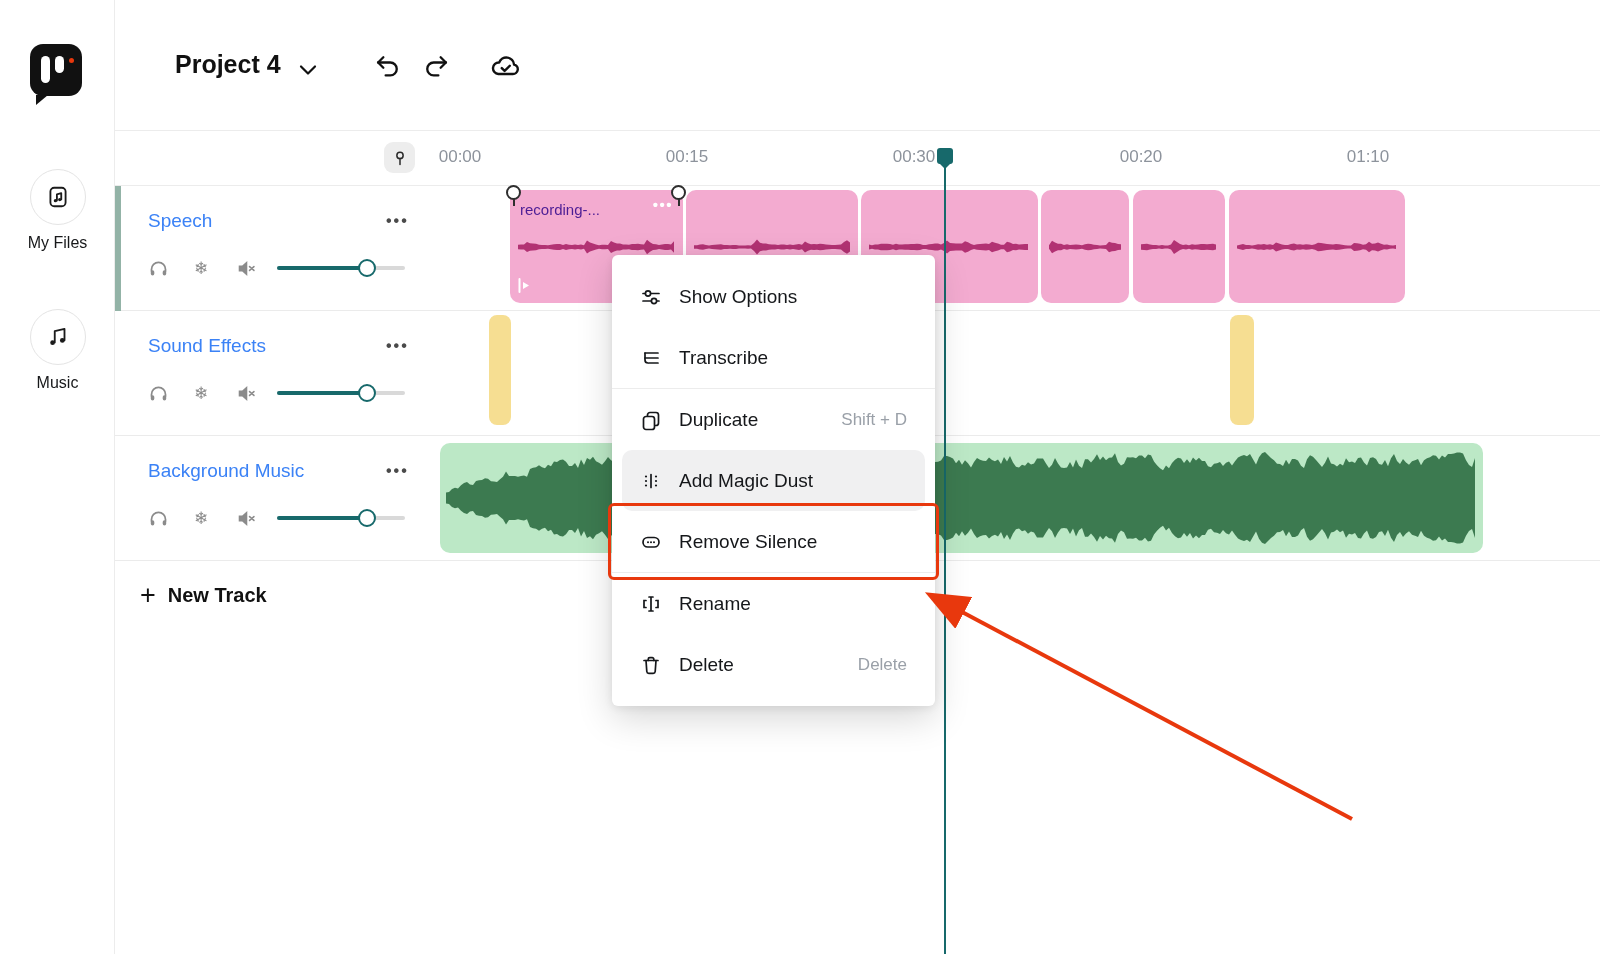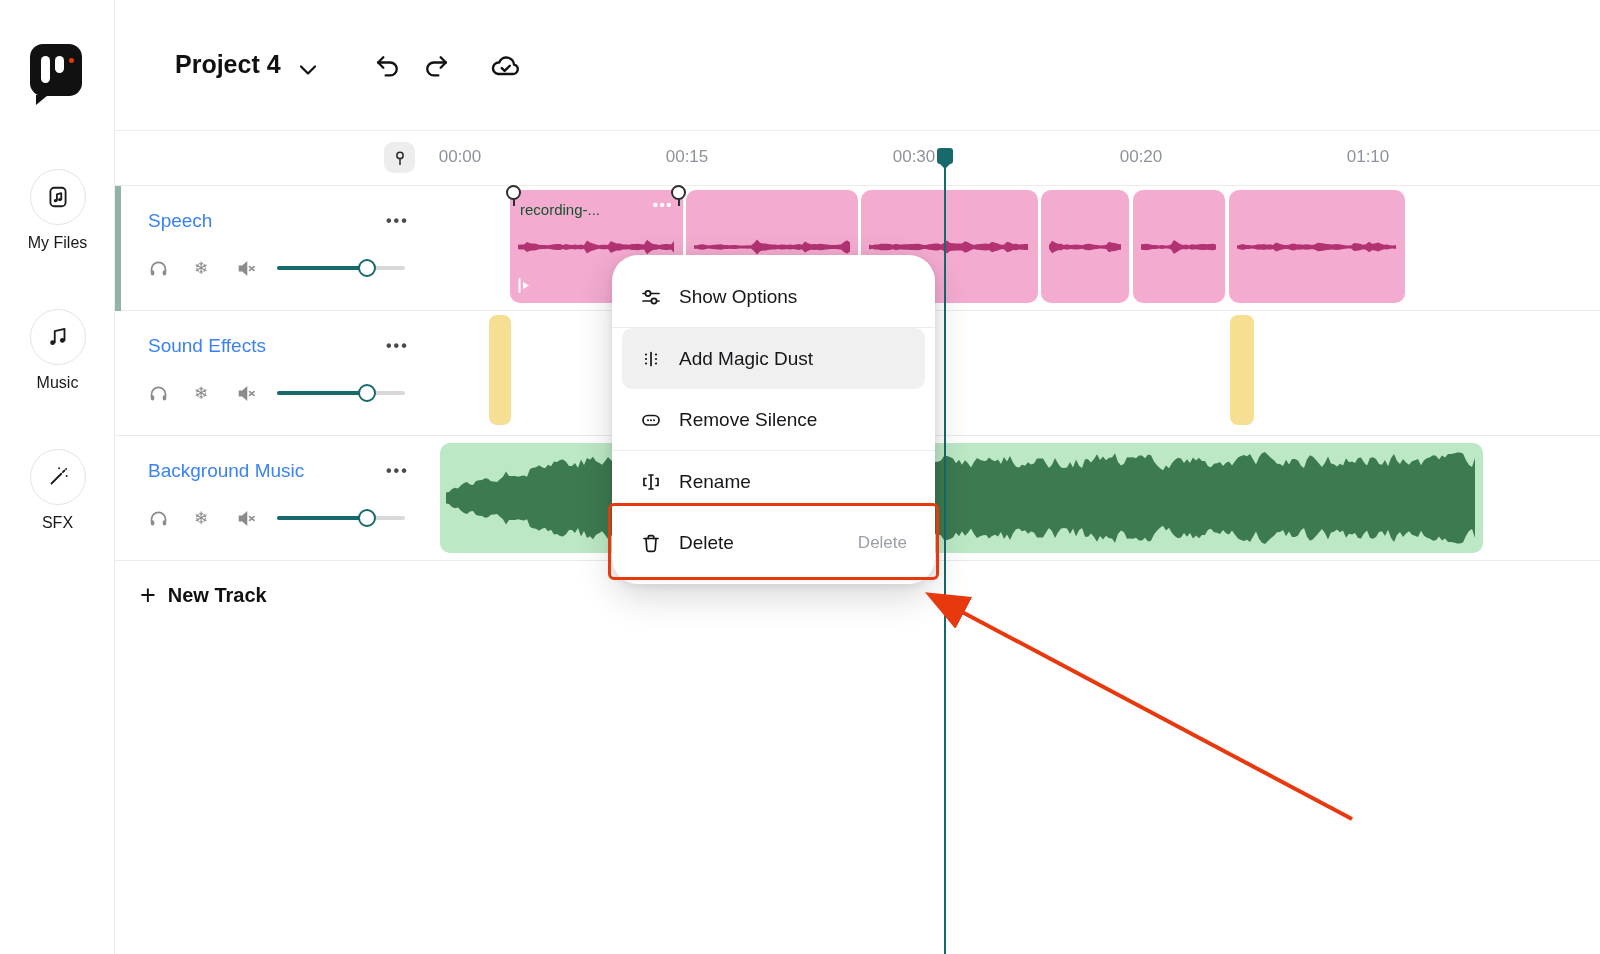--- a/index.html
+++ b/index.html
@@ -38,38 +38,38 @@
   .flake { font-size:17px; color:#8b8b8b; }
 
   #gridlines { left:115px; top:186px; width:1485px; height:375px; z-index:0; pointer-events:none; }
   .gridline { position:absolute; top:0; width:1px; height:100%; background:#f1f1f1; }
 
   
   .clip-pink { top:190px; height:113px; background:#f3abd0; border-radius:10px; z-index:1; color:#b23273; }
   .clip-yellow { top:315px; height:110px; background:#f6de92; border-radius:8px; z-index:1; }
   .clip-green { top:443px; height:110px; background:#bce8c6; border-radius:10px; z-index:1; color:#3c7a50; }
   .wave { position:absolute; display:block; }
-  .clip-label { position:absolute; left:10px; top:11px; max-width:110px; white-space:nowrap; overflow:hidden; text-overflow:ellipsis; color:#14532d; font-size:15px; font-weight:500; }
+  .clip-label { position:absolute; left:10px; top:11px; max-width:110px; white-space:nowrap; overflow:hidden; text-overflow:ellipsis; color:#4c1d95; font-size:15px; font-weight:500; }
   .clip-dots { position:absolute; right:10px; top:6px; color:#fff; font-size:15px; letter-spacing:1.5px; font-weight:bold; }
   .clip-play { position:absolute; left:8px; bottom:10px; }
   .marker-pin { position:absolute; width:15px; height:15px; border:2px solid #2e2e2e; background:#fff; border-radius:50%; z-index:3; }
   .marker-pin:after { content:""; position:absolute; left:4.5px; top:11px; width:2px; height:8px; background:#2e2e2e; }
 
   
   #playhead-line { left:944px; top:166px; width:2px; height:788px; background:#17696b; z-index:4; }
   #playhead-marker { left:937px; top:148px; width:16px; height:16px; background:#17696b; border-radius:3px; z-index:4; }
   #playhead-marker:after { content:""; position:absolute; left:2px; top:15px; border-left:6px solid transparent; border-right:6px solid transparent; border-top:6px solid #17696b; }
 
   
   .new-track { left:140px; top:580px; display:flex; align-items:center; gap:12px; }
   .new-track .plus { font-size:27px; font-weight:400; color:#111; }
   .new-track .nt-label { font-size:20px; font-weight:bold; color:#111; }
 
   
-  #context-menu { left:612px; top:255px; width:323px; background:#fff; border-radius:26px;
+  #context-menu { left:612px; top:255px; width:323px; background:#fff; border-radius:6px;
     box-shadow:0 12px 36px rgba(0,0,0,.16), 0 2px 8px rgba(0,0,0,.08); padding:11px 0; z-index:6; }
   .menu-item { height:61px; margin:0 10px; padding:0 18px; display:flex; align-items:center; gap:17px; border-radius:10px; }
   .menu-item.highlight { background:#f0f0f1; }
   .menu-label { font-size:19px; color:#15171a; }
   .menu-shortcut { margin-left:auto; font-size:17px; color:#9aa0a8; }
   .menu-sep { height:1px; background:#ececec; }
   #red-box { position:absolute; left:-4px; right:-4px; top:248px; height:77px; border:3px solid #e8380d; border-radius:6px; z-index:7; pointer-events:none; }
 
   #annotation-arrow { left:0; top:0; width:1600px; height:954px; z-index:8; pointer-events:none; }
 
@@ -101,32 +101,20 @@
     <div class="circle-btn">
       <svg class="ic" width="26" height="26" viewBox="0 0 24 24" fill="none" stroke="#1b1b1b" stroke-width="1.7" stroke-linecap="round" stroke-linejoin="round">
         <path d="M9 17 V6.5 l9 -2 V15" fill="none"></path>
         <circle cx="7" cy="17.2" r="2.2" fill="#1b1b1b" stroke="none"></circle>
         <circle cx="16" cy="15.2" r="2.2" fill="#1b1b1b" stroke="none"></circle>
       </svg>
     </div>
     <div class="side-label">Music</div>
   </div>
 
-  <div class="side-item abs" style="top:449px;">
-    <div class="circle-btn">
-      <svg class="ic" width="26" height="26" viewBox="0 0 24 24" fill="none" stroke="#1b1b1b" stroke-width="1.7" stroke-linecap="round" stroke-linejoin="round">
-        <path d="M6 18 L15 9"></path>
-        <path d="M16.5 7.5 l1.5 -1.5"></path>
-        <circle cx="19.5" cy="4.5" r="0.9" fill="#1b1b1b" stroke="none"></circle>
-        <circle cx="20" cy="11" r="0.9" fill="#1b1b1b" stroke="none"></circle>
-        <circle cx="13" cy="4" r="0.9" fill="#1b1b1b" stroke="none"></circle>
-      </svg>
-    </div>
-    <div class="side-label">SFX</div>
-  </div>
 </div>
 
 <div class="project-title abs">Project 4</div>
 <div class="abs icon-btn" style="left:296px; top:58px;">
   <svg class="ic" width="24" height="24" viewBox="0 0 24 24" fill="none" stroke="#111" stroke-width="2.2" stroke-linecap="round" stroke-linejoin="round">
       <path d="M5 8.5 l7 7 7-7"></path>
     </svg>
 </div>
 <div class="abs icon-btn" style="left:374px; top:52px;">
   <svg class="ic" width="28" height="28" viewBox="0 0 24 24" fill="none" stroke="#111" stroke-width="2" stroke-linecap="round" stroke-linejoin="round">
@@ -310,24 +298,41 @@
   <div class="menu-item">
     <svg class="ic" width="22" height="22" viewBox="0 0 22 22" fill="none" stroke="#15171a" stroke-width="1.7" stroke-linecap="round">
       <line x1="3" y1="7.5" x2="19" y2="7.5"></line>
         <circle cx="8" cy="7.5" r="2.6" fill="#fff"></circle>
       <line x1="3" y1="15" x2="19" y2="15"></line>
         <circle cx="14" cy="15" r="2.6" fill="#fff"></circle>
     </svg>
     <span class="menu-label">Show Options</span>
   </div>
 
+  <div class="menu-item">
+    <svg class="ic" width="22" height="22" viewBox="0 0 22 22" fill="none" stroke="#15171a" stroke-width="1.7" stroke-linecap="round">
+      <path d="M5 6 h13"></path>
+        <path d="M5 11 h13"></path>
+        <path d="M9 16 h9"></path>
+        <path d="M5 6 v7 a3 3 0 0 0 3 3"></path>
+    </svg>
+    <span class="menu-label">Transcribe</span>
+  </div>
 
   <div class="menu-sep"></div>
 
 
+  <div class="menu-item">
+    <svg class="ic" width="22" height="22" viewBox="0 0 22 22" fill="none" stroke="#15171a" stroke-width="1.7" stroke-linejoin="round">
+      <rect x="7.5" y="3.5" width="11" height="13" rx="2.5"></rect>
+        <rect x="3.5" y="7.5" width="11" height="13" rx="2.5" fill="#fff"></rect>
+    </svg>
+    <span class="menu-label">Duplicate</span>
+    <span class="menu-shortcut">Shift + D</span>
+  </div>
 
   <div class="menu-item highlight">
     <svg class="ic" width="22" height="22" viewBox="0 0 22 22" fill="#15171a" stroke="#15171a" stroke-width="1.7" stroke-linecap="round">
       <path d="M11 4.5 v13" fill="none"></path>
       <circle cx="6" cy="6.5" r="1.1" stroke="none"></circle>
         <circle cx="6" cy="11" r="1.1" stroke="none"></circle>
         <circle cx="6" cy="15.5" r="1.1" stroke="none"></circle>
       <circle cx="16" cy="6.5" r="1.1" stroke="none"></circle>
         <circle cx="16" cy="11" r="1.1" stroke="none"></circle>
         <circle cx="16" cy="15.5" r="1.1" stroke="none"></circle>

